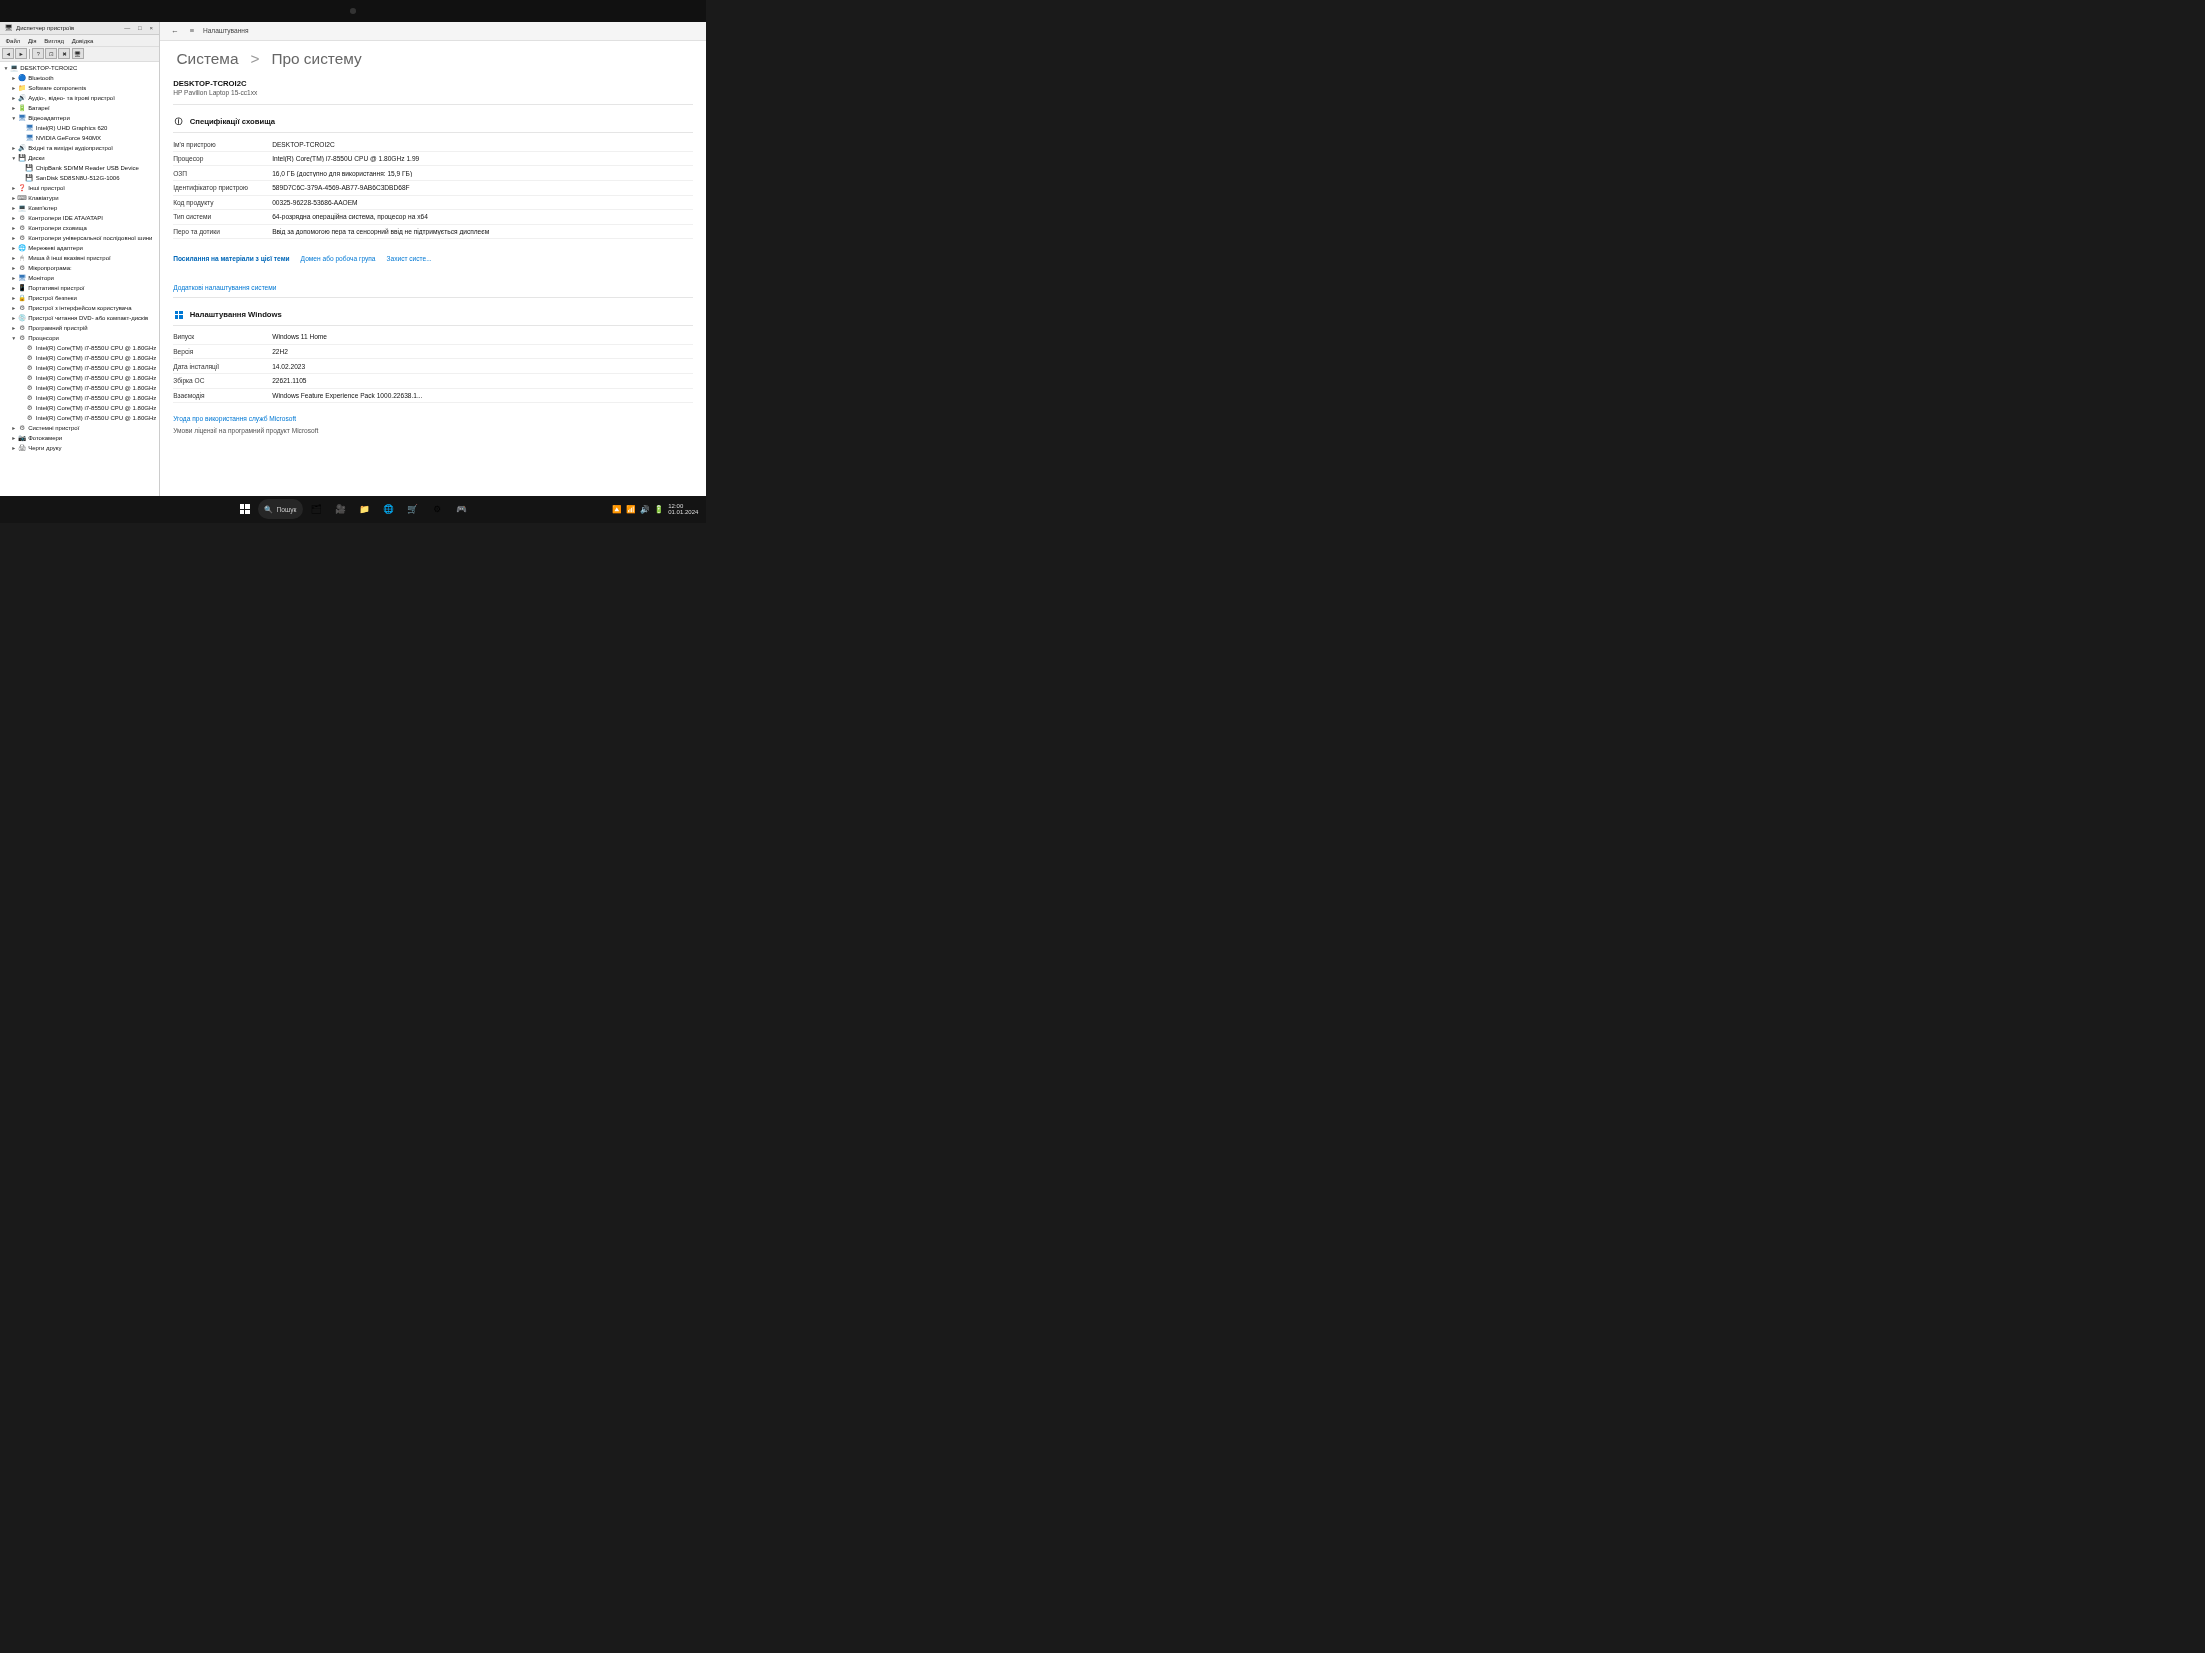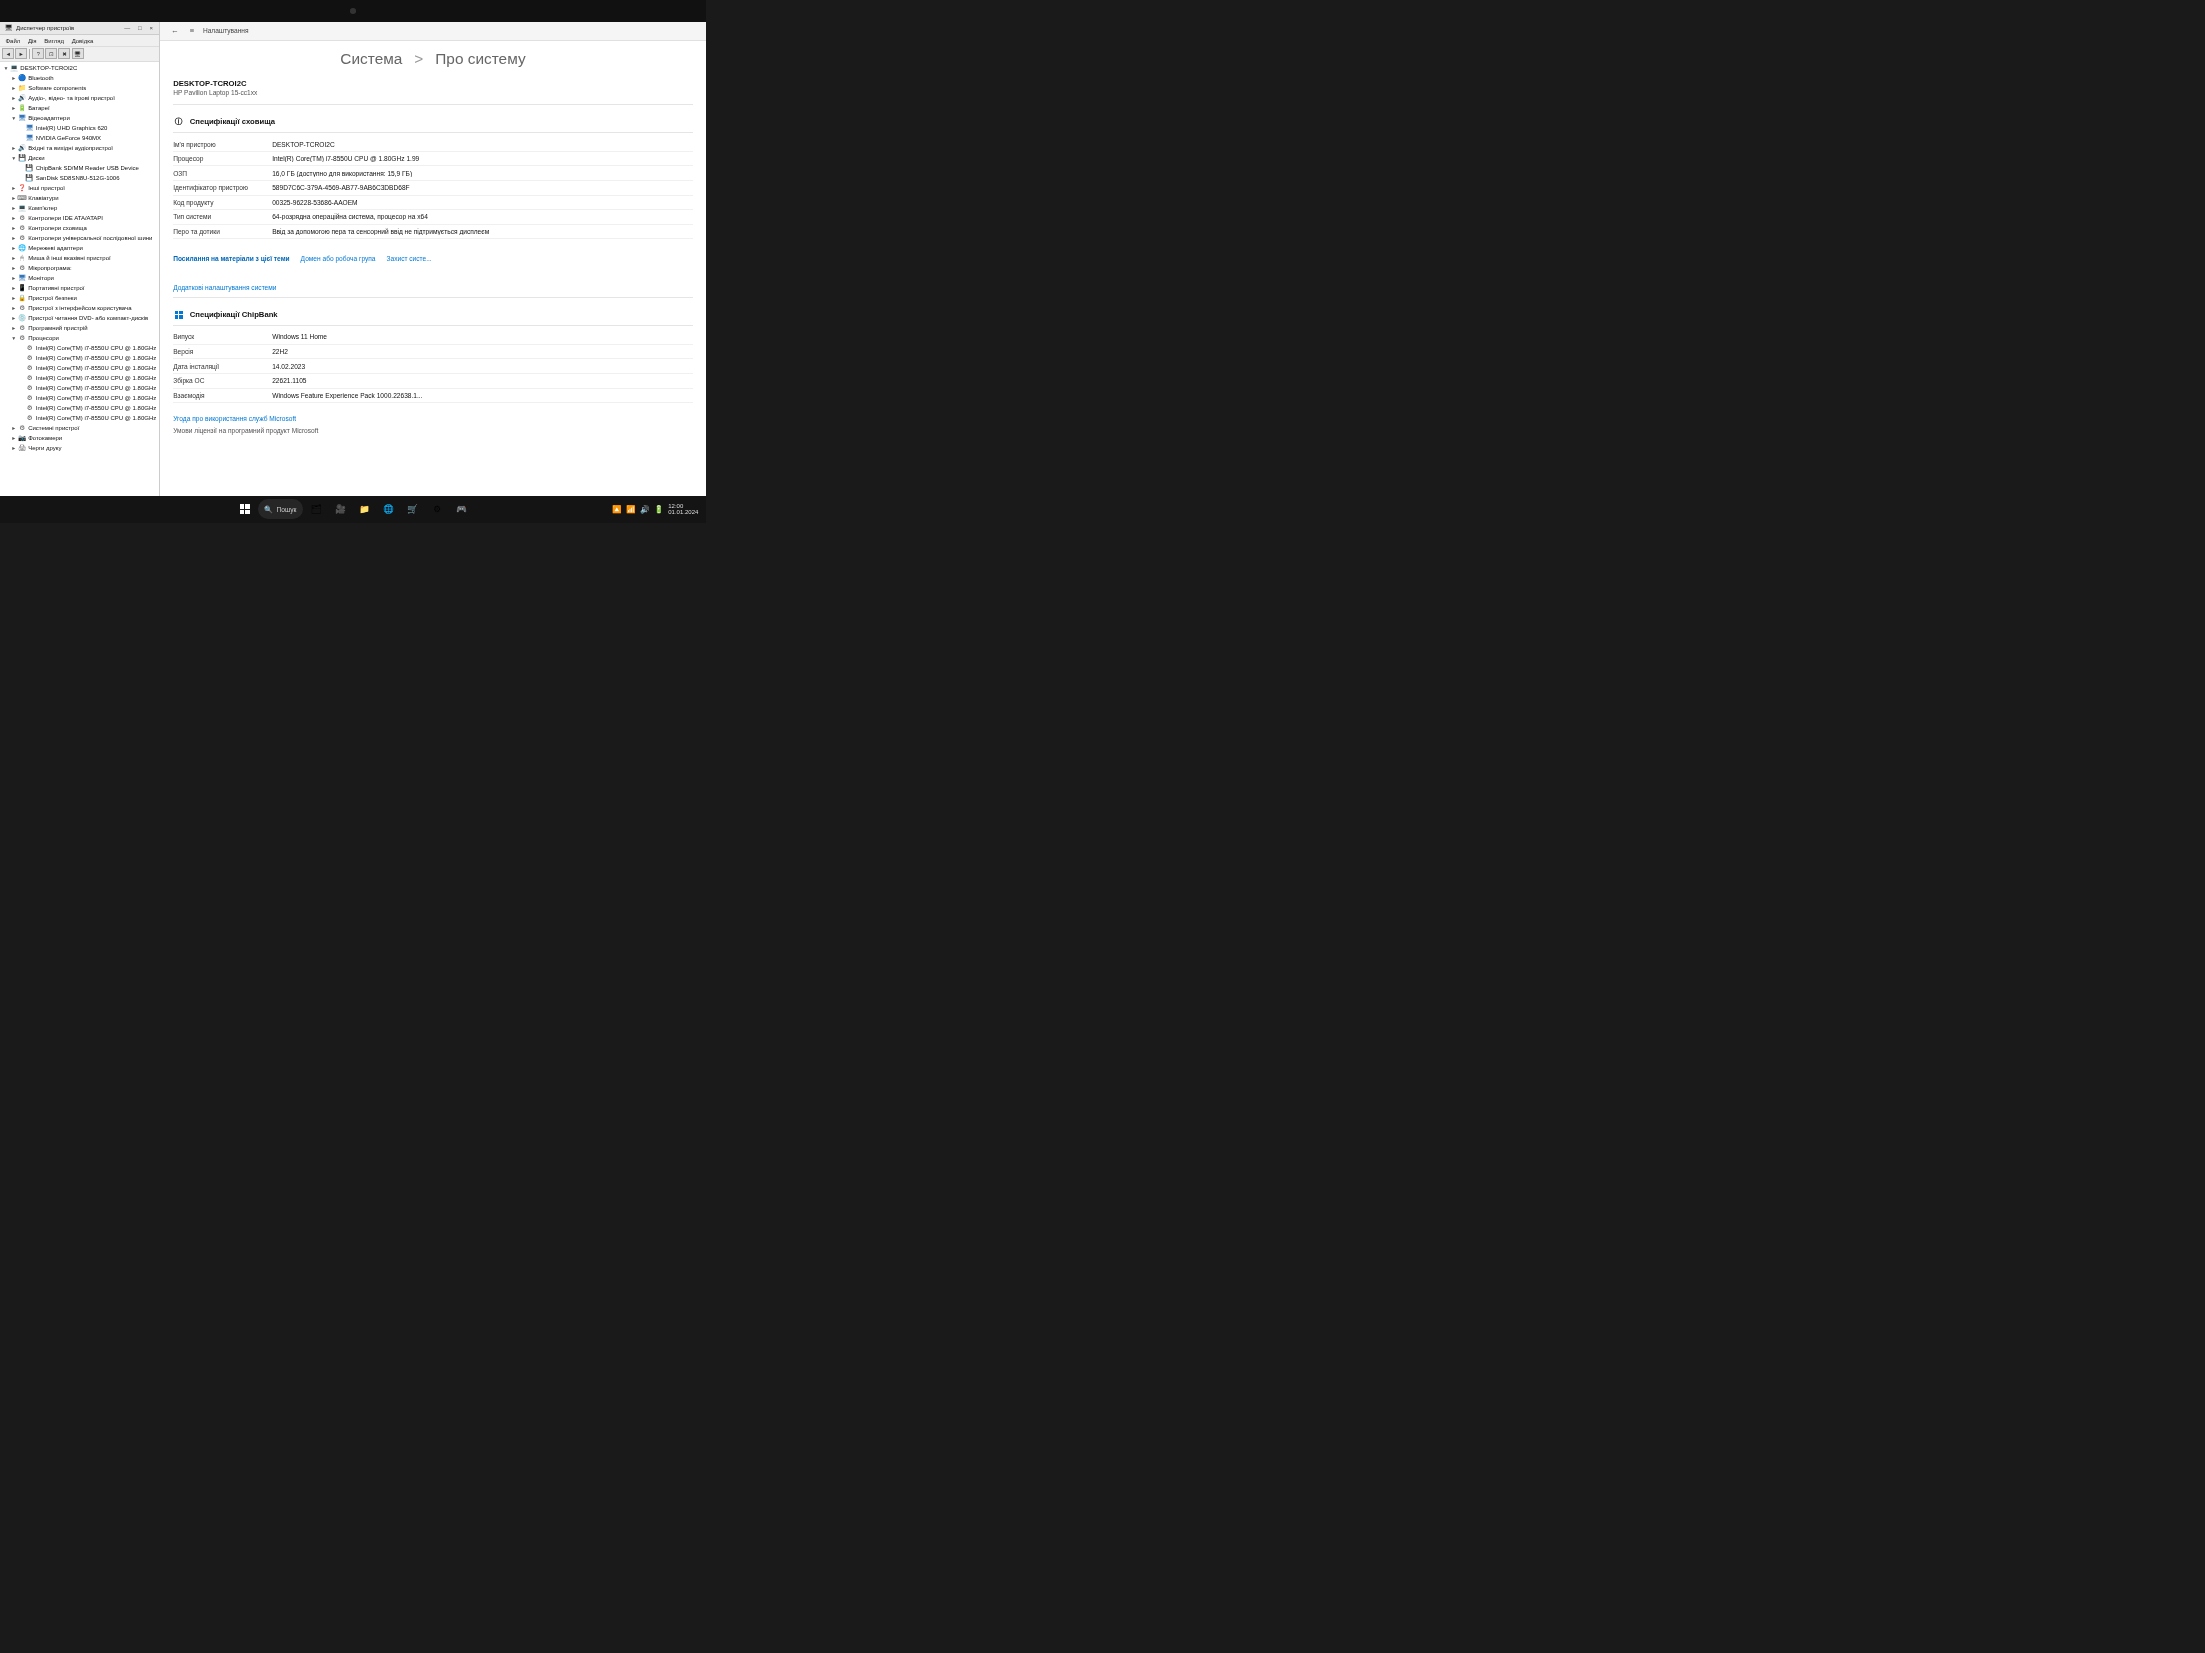--- a/index.html
+++ b/index.html
@@ -169,21 +169,20 @@
       cursor: pointer;
       font-size: 7.7px;
       color: #555;
       padding: 1.1px 2.2px;
     }
     .settings-breadcrumb { font-size: 6.6px; color: #444; }
 
     .settings-title-area {
       padding: 8.8px 13.2px 4.4px;
       background: #fff;
-      text-align: center;
     }
     .settings-title {
       font-size: 15.4px;
       font-weight: 300;
       color: #111;
     }
     .settings-title span { color: #666; margin: 0 3.3px; }
 
     .settings-content {
       flex: 1;
@@ -687,21 +686,21 @@
       <div class="spec-section">
         <div class="spec-section-header">
           <div class="spec-icon">
             <div class="windows-icon">
               <div class="win-sq"></div>
               <div class="win-sq"></div>
               <div class="win-sq"></div>
               <div class="win-sq"></div>
             </div>
           </div>
-          <span>Специфікації ChipBank</span>
+          <span>Налаштування Windows</span>
         </div>
         <div id="windows-specs-rows">
             <div class="spec-row">
               <div class="spec-label">Випуск</div>
               <div class="spec-value">Windows 11 Home</div>
             </div>
             <div class="spec-row">
               <div class="spec-label">Версія</div>
               <div class="spec-value">22H2</div>
             </div>

